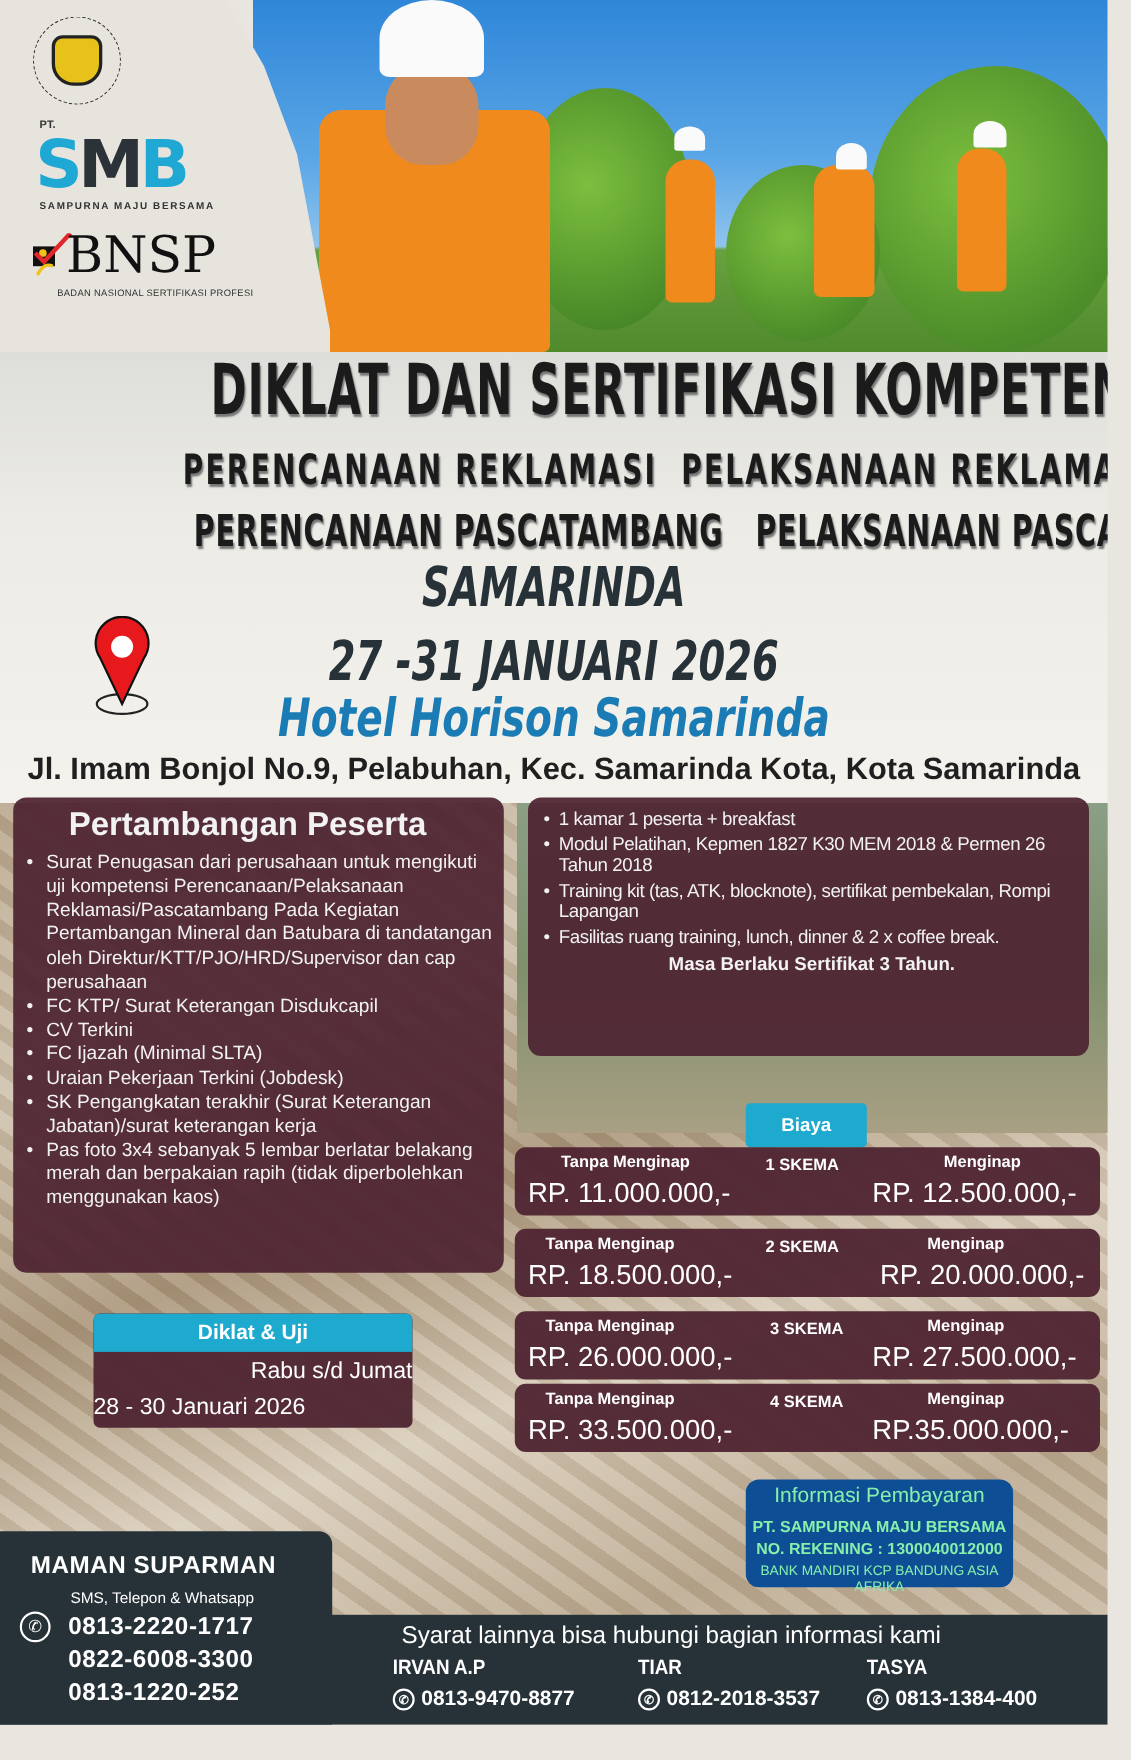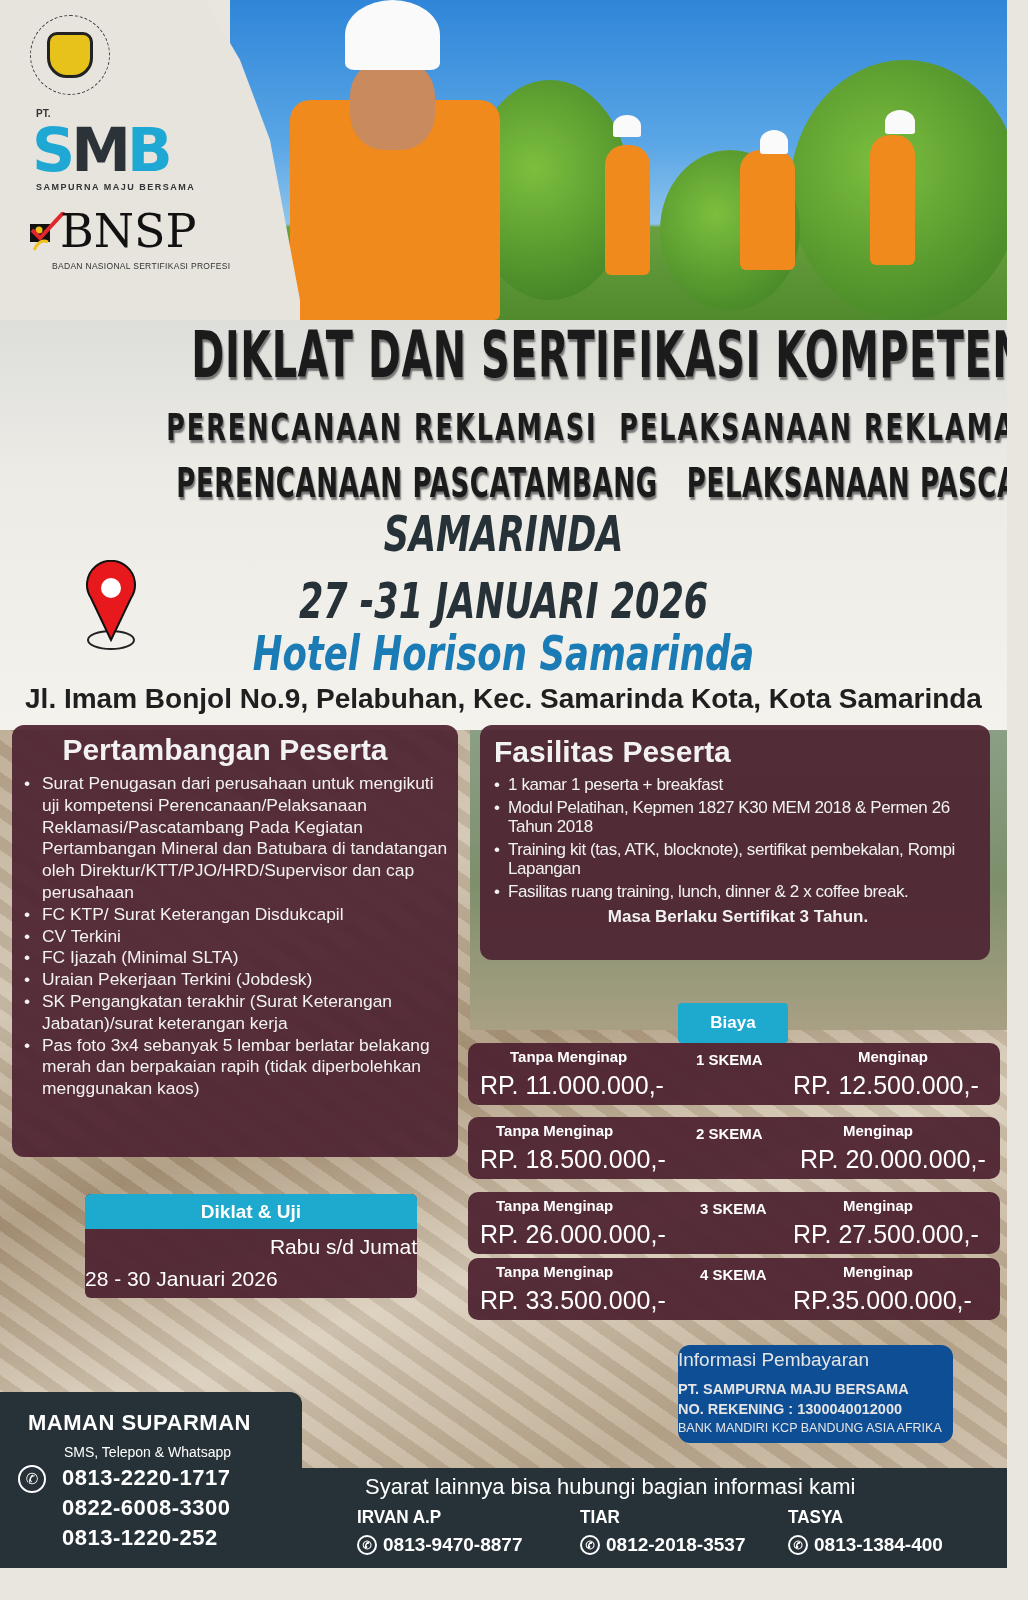--- a/index.html
+++ b/index.html
@@ -53,26 +53,26 @@
 
 #biaya-tab{left:678px;top:1003px;width:110px;height:40px;background:#1ea9cf;border-radius:4px;color:#fff;font-weight:bold;font-size:17px;display:flex;align-items:center;justify-content:center}
 .price-row{position:absolute;left:468px;width:532px;height:62px;border-radius:10px;background:rgba(78,36,50,.95);color:#fff}
 .price-row .lbl{position:absolute;top:5px;font-size:15px;font-weight:bold}
 .price-row .l1{left:42px}
 .price-row .sk{left:228px;top:8px}
 .price-row .l2{left:390px}
 .price-row .p1{position:absolute;left:12px;top:28px;font-size:25px}
 .price-row .p2{position:absolute;left:325px;top:28px;font-size:25px;white-space:nowrap}
 
-#diklat-box{left:85px;top:1194px;width:332px;height:104px;background:rgba(78,36,50,.95);border-radius:6px;overflow:hidden}
+#diklat-box{left:85px;top:1194px;width:290px;height:104px;background:rgba(78,36,50,.95);border-radius:6px;overflow:hidden}
 #diklat-head{height:35px;background:#1ea9cf;color:#fff;font-weight:bold;font-size:19px;display:flex;align-items:center;justify-content:center}
 #diklat-days{color:#fff;text-align:right;font-size:21px;margin-top:6px}
 #diklat-dates{color:#fff;font-size:21px;margin-top:8px}
 
-#pay-box{left:678px;top:1345px;width:275px;height:98px;background:#0e4e95;border-radius:12px;color:#e5e5e5;text-align:left;padding-top:4px}
+#pay-box{left:678px;top:1345px;width:243px;height:98px;background:#0e4e95;border-radius:12px;color:#86efac;text-align:center;padding-top:4px}
 #pay-title{font-size:19px}
 #pay-company{font-size:14.5px;font-weight:bold;margin-top:10px}
 #pay-account{font-size:14.5px;font-weight:bold;margin-top:4px}
 #pay-bank{font-size:12.5px;margin-top:4px}
 
 #contact-box{left:0;top:1392px;width:302px;height:176px;background:#263238;border-radius:0 12px 0 0;color:#fff}
 #contact-name{position:absolute;left:28px;top:18px;font-size:22px;font-weight:bold;letter-spacing:.5px}
 #contact-sub{position:absolute;left:64px;top:52px;font-size:14px}
 .cphone{position:absolute;left:62px;font-size:22px;font-weight:bold;letter-spacing:.5px}
 #phone-icon-main{position:absolute;left:18px;top:73px;width:28px;height:28px;border:2px solid #fff;border-radius:50%;font-size:15px;display:flex;align-items:center;justify-content:center}
@@ -141,21 +141,20 @@
     <li>FC KTP/ Surat Keterangan Disdukcapil</li>
     <li>CV Terkini</li>
     <li>FC Ijazah (Minimal SLTA)</li>
     <li>Uraian Pekerjaan Terkini (Jobdesk)</li>
     <li>SK Pengangkatan terakhir (Surat Keterangan Jabatan)/surat keterangan kerja</li>
     <li>Pas foto 3x4 sebanyak 5 lembar berlatar belakang merah dan berpakaian rapih (tidak diperbolehkan menggunakan kaos)</li>
   </ul>
 </div>
 
 <div class="abs panel" id="fac-panel">
-  <div id="fac-title">Fasilitas Peserta</div>
   <ul id="fac-list">
     <li>1 kamar 1  peserta + breakfast</li>
     <li>Modul Pelatihan, Kepmen 1827 K30 MEM 2018 &amp; Permen 26 Tahun  2018</li>
     <li>Training kit (tas, ATK, blocknote), sertifikat pembekalan, Rompi Lapangan</li>
     <li>Fasilitas ruang training, lunch, dinner &amp; 2 x coffee break.</li>
   </ul>
   <div id="fac-note">Masa Berlaku Sertifikat 3 Tahun.</div>
 </div>
 
 <div class="abs" id="biaya-tab">Biaya</div>

